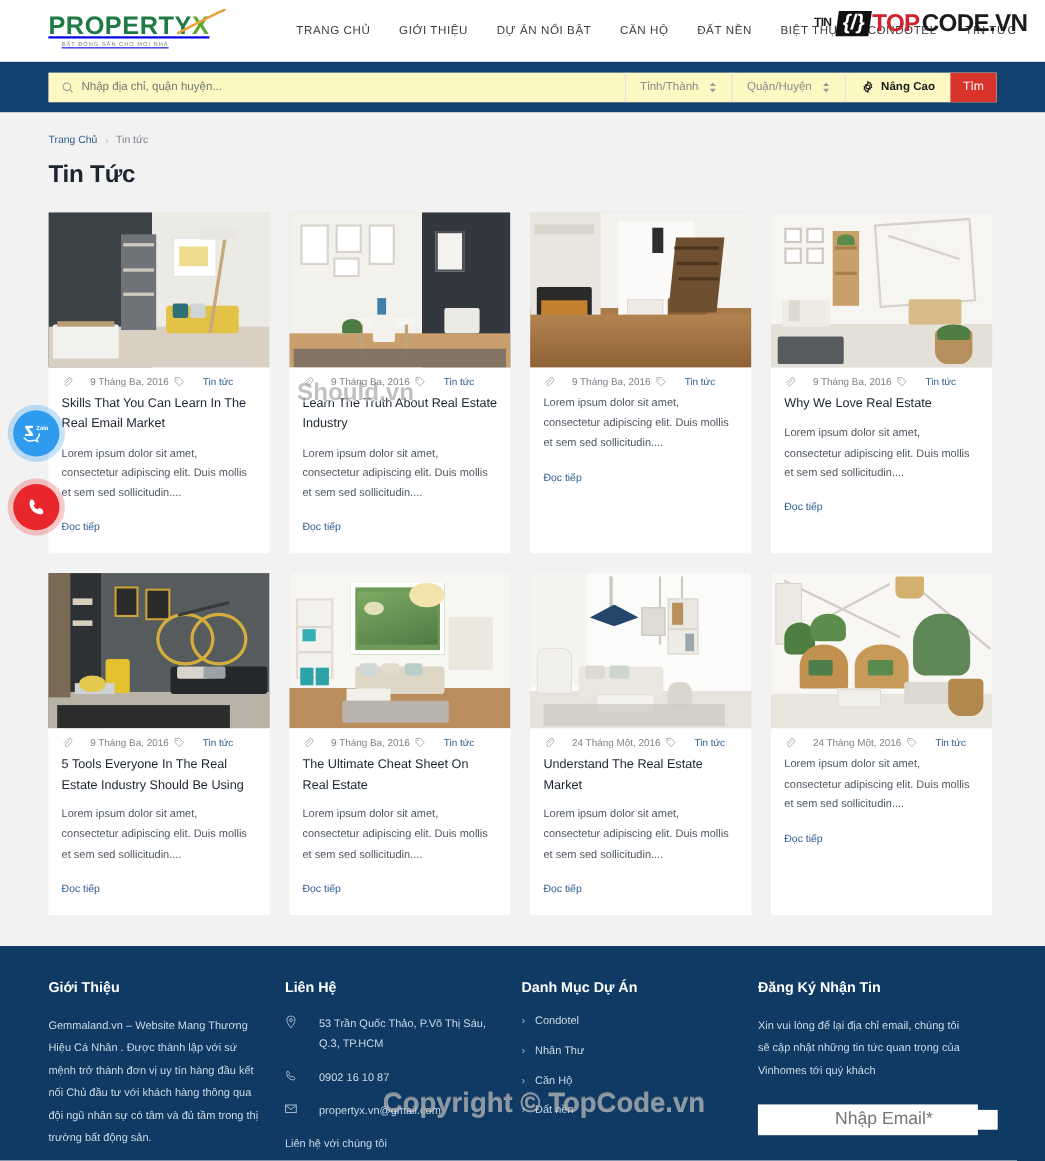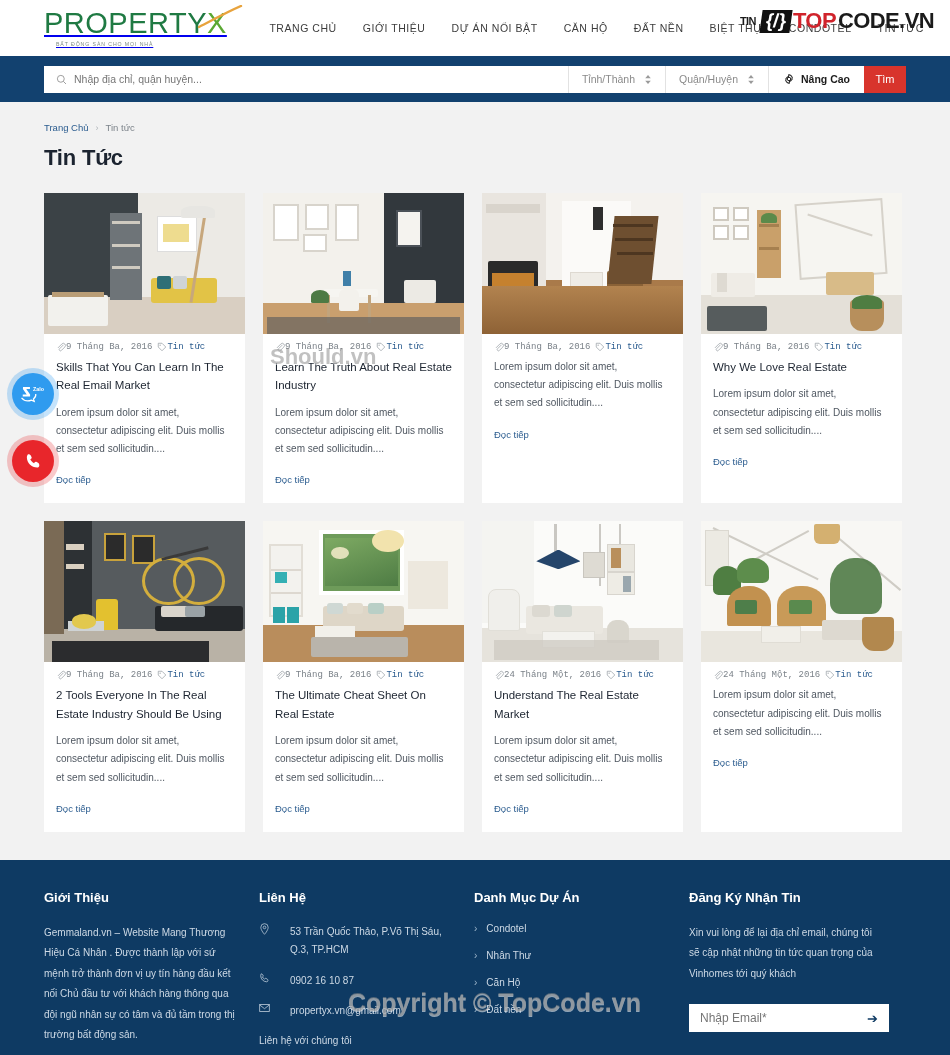--- a/index.html
+++ b/index.html
@@ -13,21 +13,21 @@
 
   
   .topbar {
     height: 56px; background: #ffffff;
     display: flex; align-items: center;
     padding: 0 26px 0 44px;
     position: relative;
   }
   .logo { display: flex; flex-direction: column; align-items: flex-start; position: relative; }
   .logo-main {
-    font-size: 29px; font-weight: normal; letter-spacing: .5px;
+    font-size: 23px; font-weight: bold; letter-spacing: .5px;
     color: #1f7a43; line-height: 1; white-space: nowrap;
     font-family: "Liberation Sans", sans-serif;
   }
   .logo-main .xch { color: #5aa832; }
   .logo-sub {
     font-size: 5.2px; color: #7c8a81; letter-spacing: .9px;
     margin-top: 3px; margin-left: 12px; white-space: nowrap;
   }
   .logo-swoosh {
     position: absolute; right: -16px; top: -4px;
@@ -57,21 +57,21 @@
   .wm-red { color: #d0232b; }
   .wm-dark { color: #1b1b1b; }
 
   
   .searchbar {
     height: 46px; background: #12416f;
     display: flex; align-items: center;
     padding: 0 44px;
   }
   .search-inner {
-    flex: 1; height: 27px; background: #ffffff;
+    flex: 1; height: 27px; background: #fef9c3;
     display: flex; align-items: stretch; overflow: hidden;
   }
   .search-field {
     flex: 1; display: flex; align-items: center; gap: 7px; padding-left: 12px;
   }
   .search-field input {
     border: none; outline: none; font-size: 10.5px; color: #6d6d6d;
     flex: 1; font-family: "Liberation Sans", sans-serif; background: transparent;
   }
   .sel {
@@ -100,21 +100,21 @@
 
   
   .grid {
     display: grid; grid-template-columns: repeat(4, 201px);
     gap: 18px; padding: 22px 44px 0;
   }
   .card { background: #fff; padding-bottom: 4px; }
   .card-img { width: 100%; height: 141px; position: relative; overflow: hidden; background: #dcdcdc; }
   .card-body { padding: 8px 12px 12px; }
   .meta { display: flex; align-items: center; gap: 5px; font-size: 9px; color: #7b8289; margin-bottom: 6px; flex-wrap: wrap; }
-  .meta .mi { display: inline-flex; align-items: flex-start; gap: 0; font-family: Liberation Mono, monospace; }
+  .meta .mi { display: inline-flex; align-items: flex-start; gap: 16px; }
   .meta .tag { color: #2b5c8f; }
   .card-title {
     font-size: 11.5px; line-height: 1.6; color: #1c2430;
     font-weight: 500; margin-bottom: 9px;
   }
   .card-ex { font-size: 10px; line-height: 1.82; color: #4f5761; margin-bottom: 11px; }
   .more { font-size: 9.5px; color: #2b5c8f; text-decoration: none; }
 
   
   .scene { position: absolute; inset: 0; }
@@ -127,22 +127,23 @@
   .ftext { color: #cdd9e5; font-size: 10px; line-height: 2.05; max-width: 196px; }
   .fline { display: flex; gap: 20px; color: #cdd9e5; font-size: 10px; line-height: 1.85; margin-bottom: 12px; max-width: 200px; }
   .fline .ic { flex: 0 0 auto; opacity: .9; }
   .flink { display: flex; align-items: center; gap: 9px; color: #cdd9e5; font-size: 10px; margin-bottom: 16px; text-decoration: none; }
   .flink .chev { color: #9db5cb; font-size: 10px; }
   .emailbox {
     margin-top: 20px; background: #fff; height: 28px; width: 200px;
     display: flex; align-items: center; padding: 0 11px;
   }
   .emailbox input {
-    flex: 1; border: none; outline: none; font-size: 12px; color: #9aa0a6;
+    flex: 1; border: none; outline: none; font-size: 16px; color: #9aa0a6;
     font-family: "Liberation Sans", sans-serif;
+    text-align: center;
   }
   .emailbox .arrow { color: #0e3a63; font-size: 13px; }
 
   
   .float { position: absolute; left: 12px; z-index: 40; }
   .fbtn {
     width: 42px; height: 42px; border-radius: 50%;
     display: flex; align-items: center; justify-content: center;
     color: #fff; cursor: pointer;
   }
@@ -425,21 +426,21 @@
           <span>9 Tháng Ba, 2016</span>
         </span>
         <span class="mi">
           <svg width="10" height="10" viewBox="0 0 16 16">
             <path d="M2 2h6l6 6-6 6-6-6z" stroke="#9aa0a6" stroke-width="1.2" fill="none"></path>
               <circle cx="5" cy="5" r="1" fill="#9aa0a6"></circle>
           </svg>
           <span class="tag">Tin tức</span>
         </span>
       </div>
-      <a href="#" class="card-title" style="display:block;text-decoration:none">2 Tools Everyone In The Real Estate Industry Should Be Using</a>
+      <a href="#" class="card-title" style="display:block;text-decoration:none">5 Tools Everyone In The Real Estate Industry Should Be Using</a>
       <div class="card-ex">Lorem ipsum dolor sit amet, consectetur adipiscing elit. Duis mollis et sem sed sollicitudin....</div>
       <a href="#" class="more">Đọc tiếp</a>
     </div>
   </div>
 
   <div class="card">
     <div class="card-img">
       <div class="scene" style="background:linear-gradient(180deg,#f7f6f2 0 74%,#b98d5c 74% 100%)"></div>
       <div class="sk" style="left:28%;top:6%;width:42%;height:46%;background:#6e9b5a;border:4px solid #fff"></div>
       <div class="sk" style="left:31%;top:12%;width:36%;height:34%;background:linear-gradient(160deg,#7eaa63,#4e7c44)"></div>

